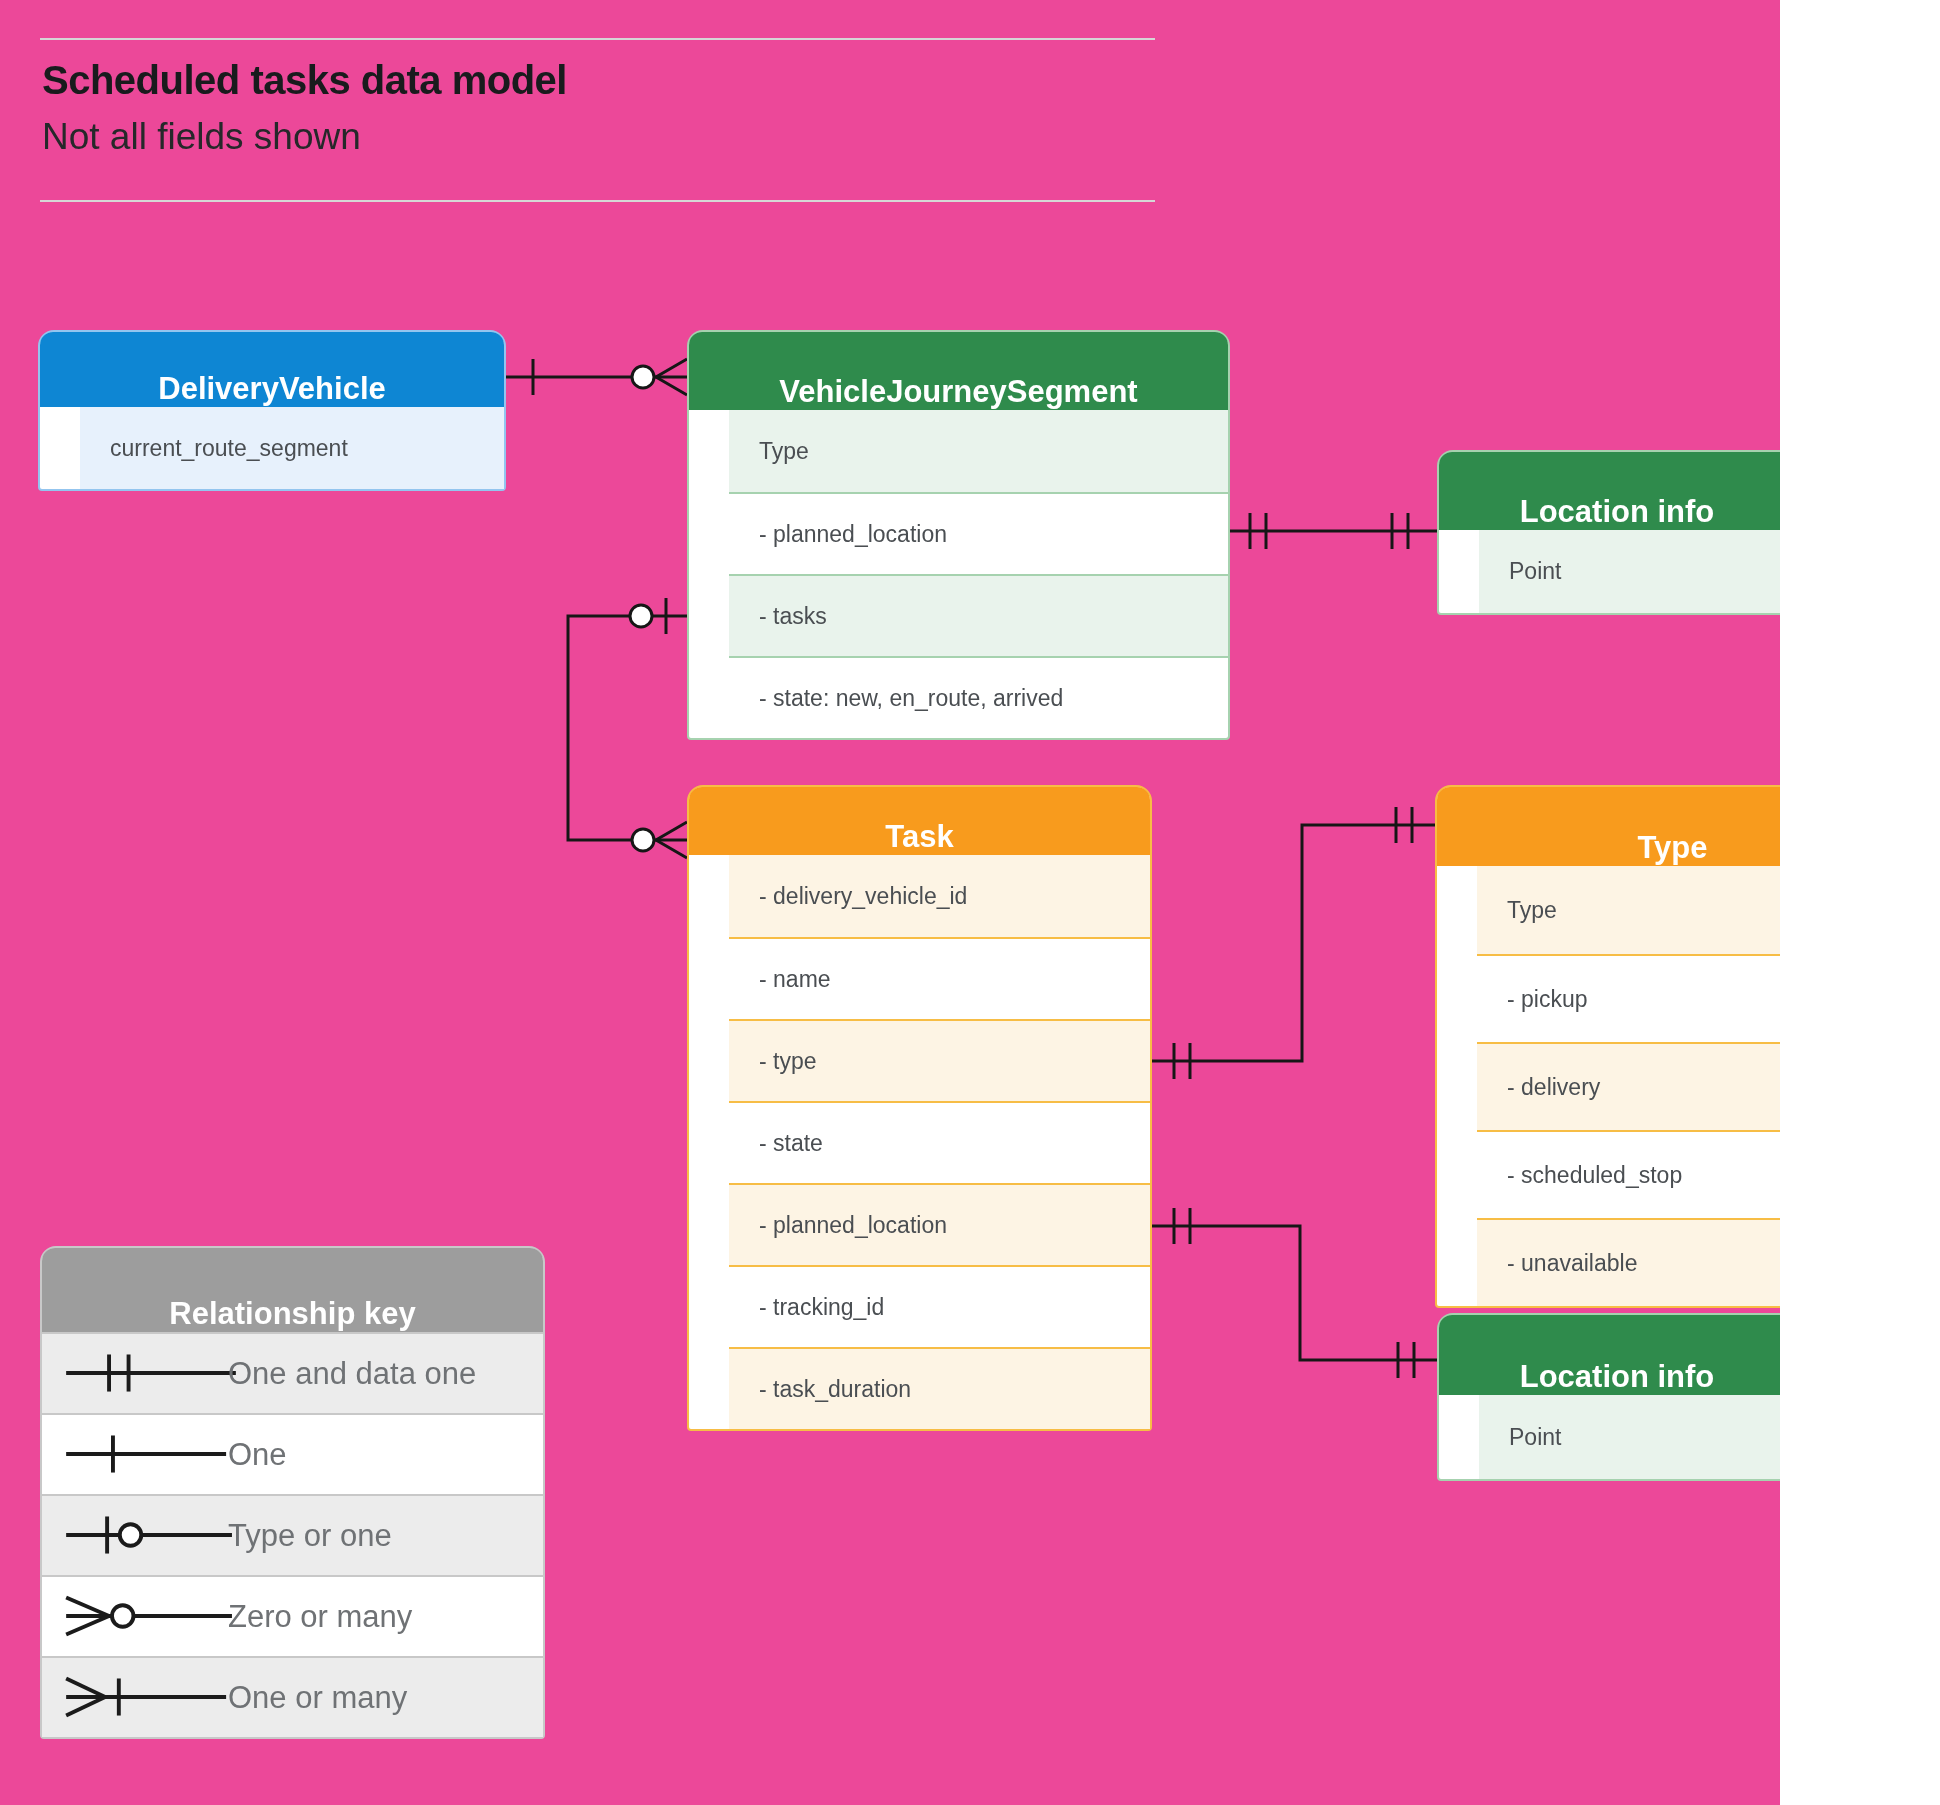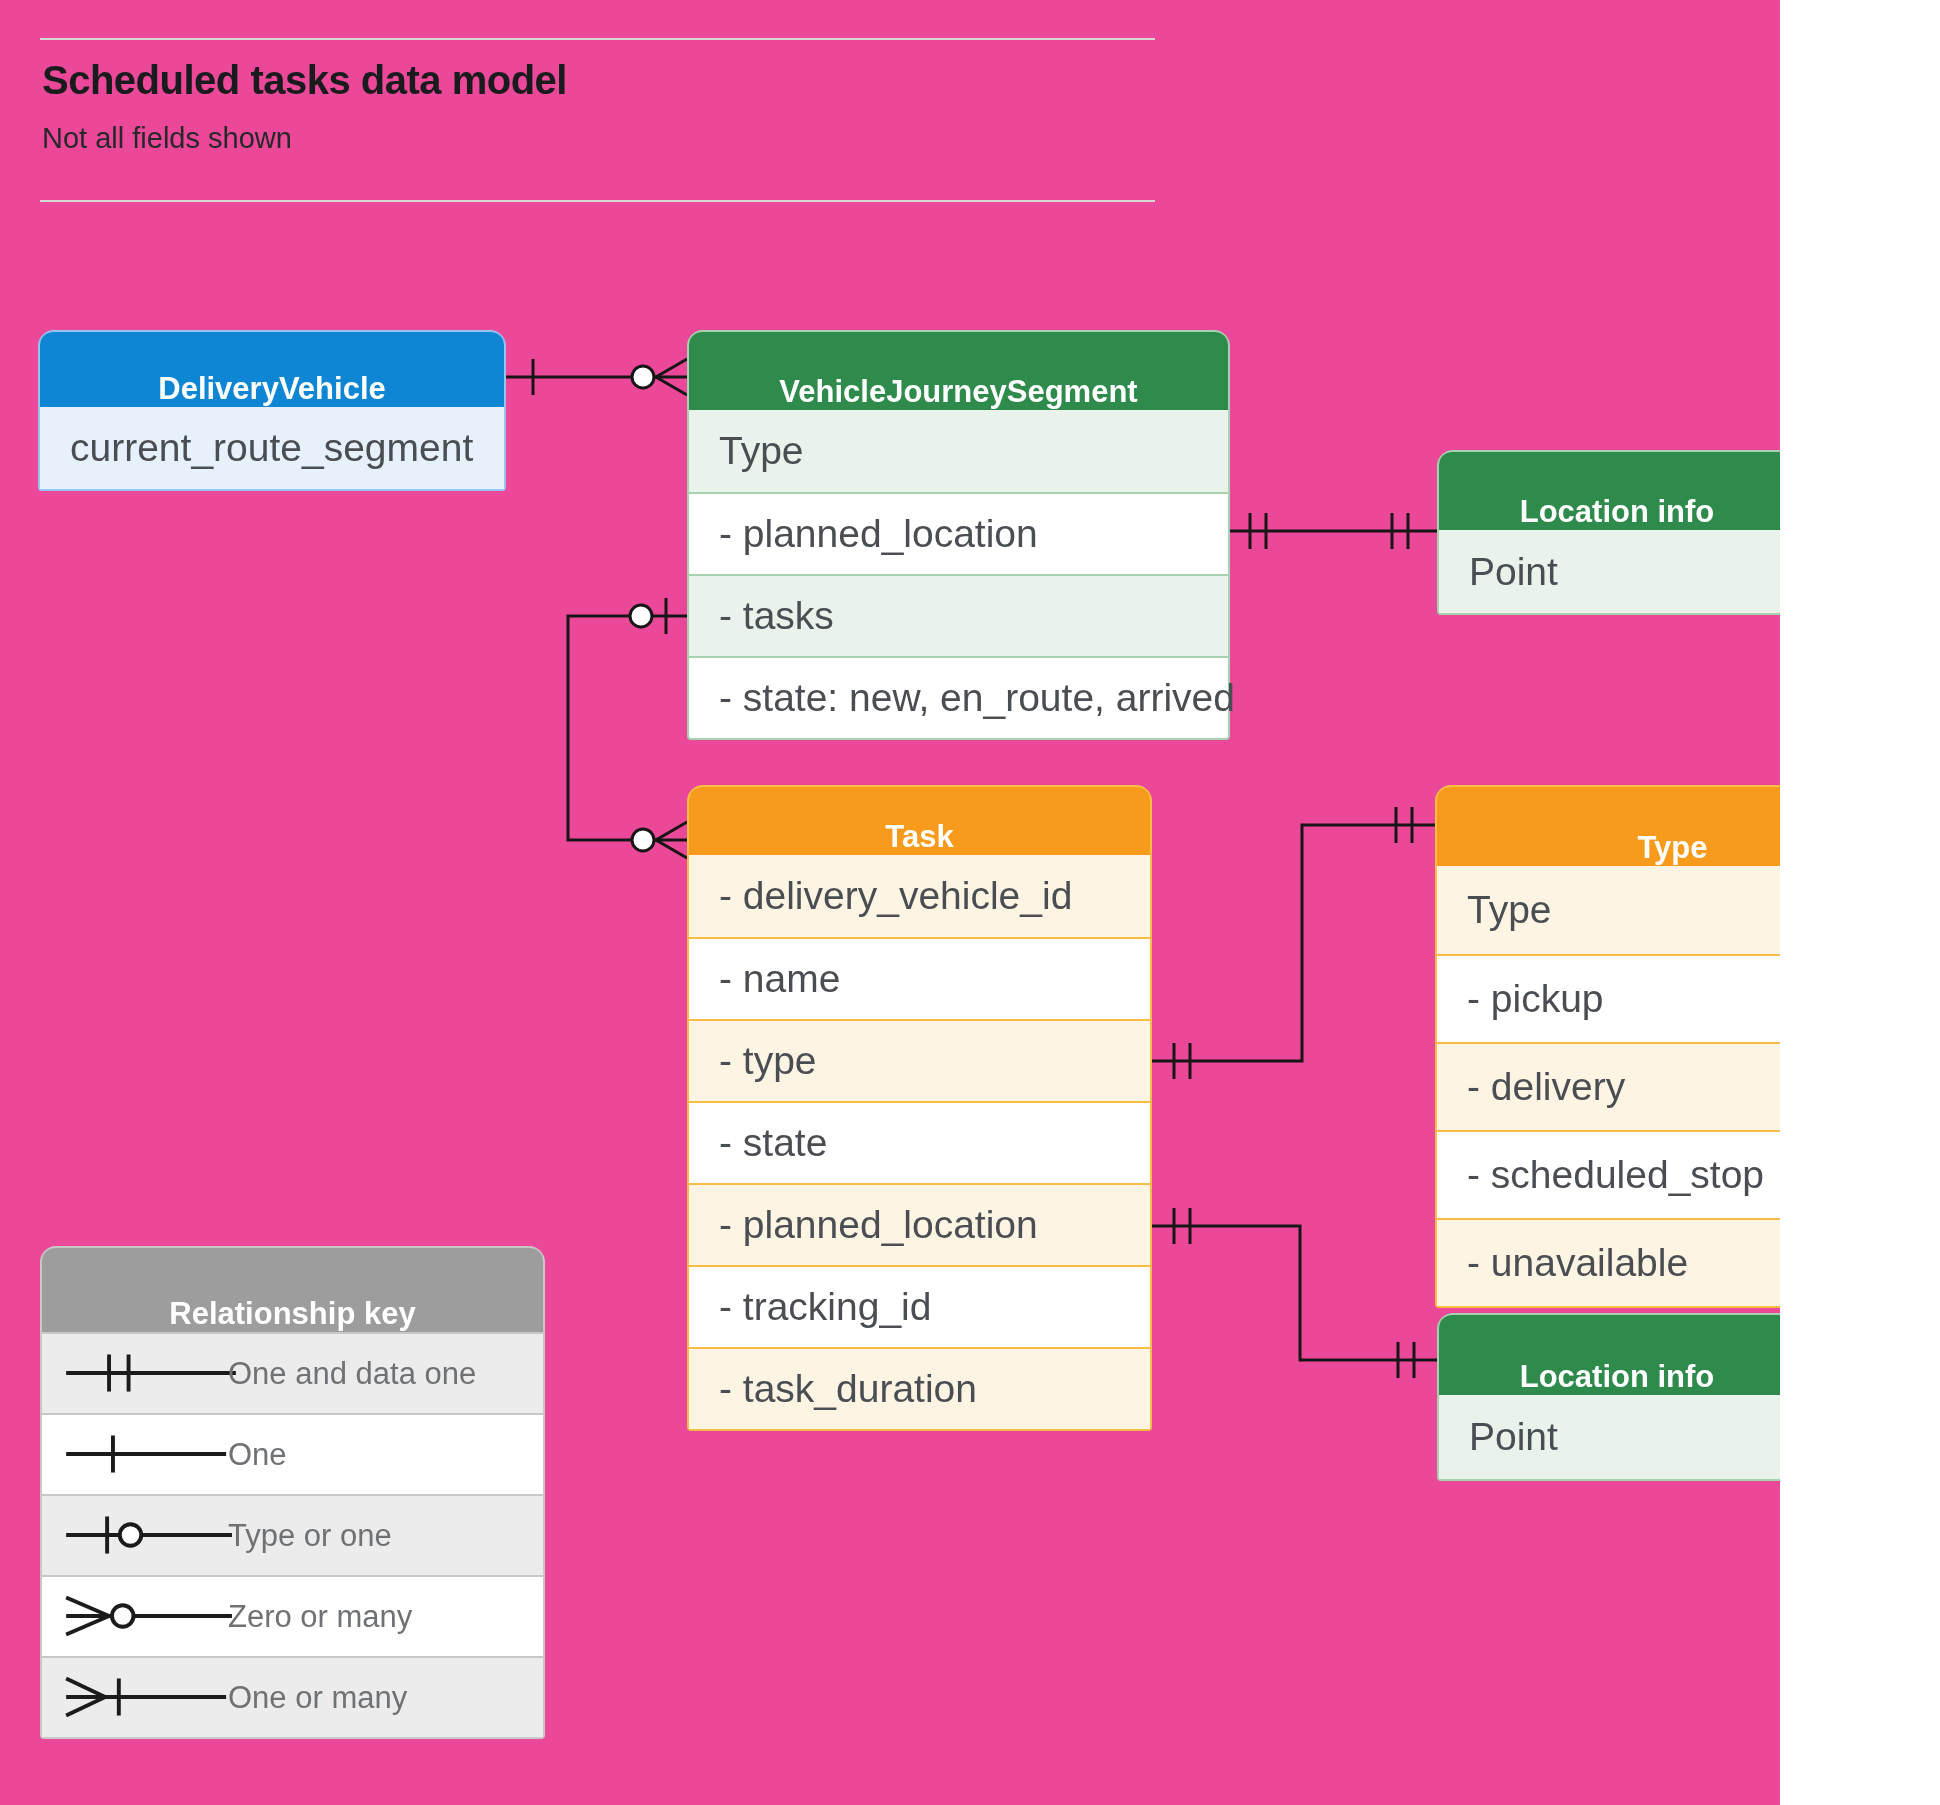--- a/index.html
+++ b/index.html
@@ -1,27 +1,27 @@
 <!DOCTYPE html>
 <html><head>
 <meta charset="utf-8">
 <style>
   html,body{margin:0;padding:0;background:#ffffff;}
   body{font-family:"Liberation Sans","DejaVu Sans",sans-serif;}
   .page{position:relative;width:1780px;height:1805px;background:#ec4899;overflow:hidden;}
 
   .rule{position:absolute;left:40px;width:1115px;height:2px;background:#d6d6d6;}
   .page-title{position:absolute;left:42px;top:58px;font-size:40px;font-weight:700;color:#191b1d;letter-spacing:-0.5px;}
-  .page-subtitle{position:absolute;left:42px;top:122px;font-size:29px;font-weight:400;color:#26282a;}
+  .page-subtitle{position:absolute;left:42px;top:116px;font-size:37px;font-weight:400;color:#26282a;}
 
   svg.connectors{position:absolute;left:0;top:0;z-index:1;}
 
   .entity{position:absolute;z-index:2;border-radius:16px 16px 4px 4px;border:2px solid;background:#ffffff;box-sizing:border-box;}
   .ehead{display:flex;align-items:flex-end;justify-content:center;border-radius:13px 13px 0 0;color:#ffffff;font-weight:700;font-size:31px;}
-  .erow{display:flex;align-items:center;font-size:39px;color:#4a4e52;padding-left:30px;box-sizing:border-box;white-space:pre;border-top:2px solid;}
+  .erow{display:flex;align-items:center;font-size:23px;color:#4a4e52;padding-left:30px;box-sizing:border-box;white-space:pre;border-top:2px solid;margin-left:40px;}
   .erow:nth-of-type(2){border-top:none;}
 
   
   .ent-blue{border-color:#93c5ef;}
   .ent-blue .ehead{background:#0e86d3;}
   .ent-blue .erow{border-color:#93c5ef;}
   .ent-blue .erow.tint{background:#e7f1fc;}
   
   .ent-green{border-color:#a6d2af;}
   .ent-green .ehead{background:#2f8b4c;}

